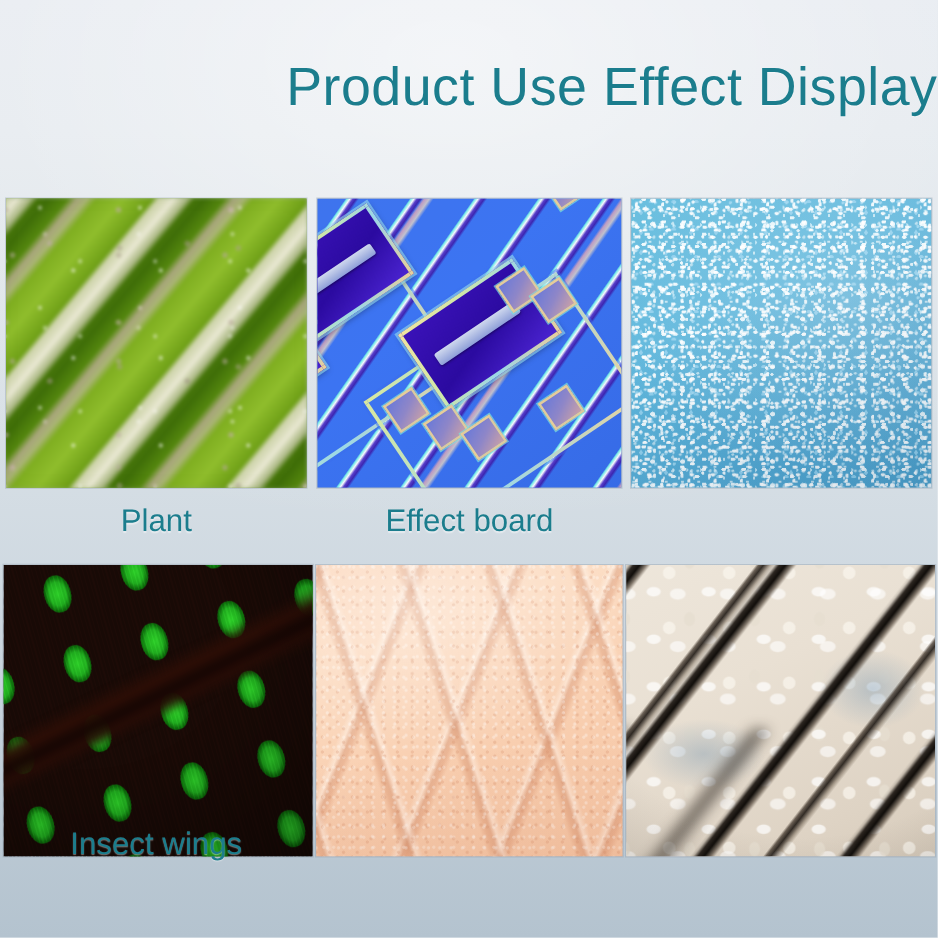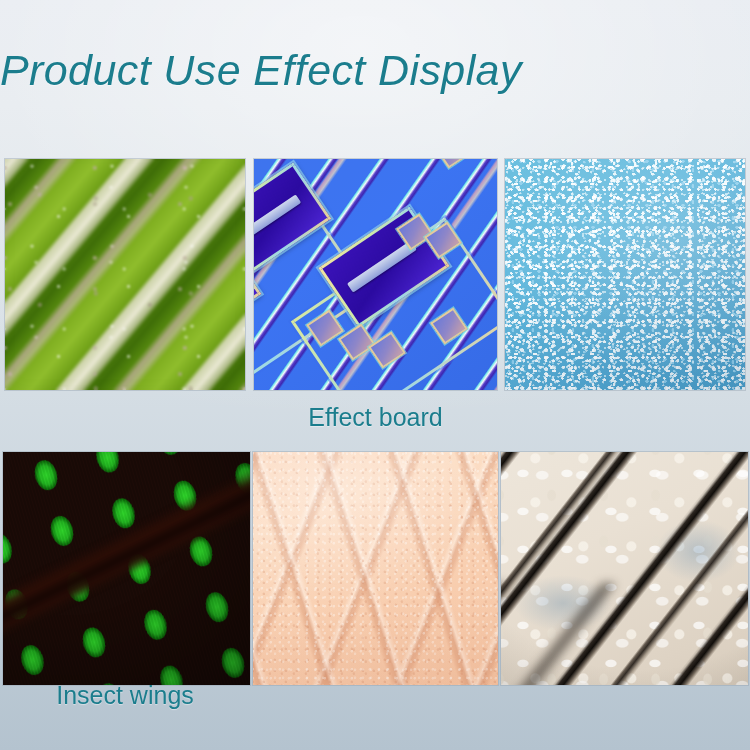--- a/index.html
+++ b/index.html
@@ -39,29 +39,28 @@
     background: radial-gradient(120% 70% at 48% 6%, rgba(255,255,255,0.55) 0%, rgba(255,255,255,0.18) 42%, rgba(255,255,255,0) 72%);
     pointer-events: none;
   }
 
   
   #title {
     position: absolute;
     left: 0;
     top: 44px;
     width: 750px;
-    text-align: left;
+    text-align: right;
     font-size: 43px;
     line-height: 52px;
     letter-spacing: 0.4px;
     color: #1b7d8d;
     font-weight: 400;
     text-shadow: 0 1px 1px rgba(255,255,255,0.55);
     z-index: 3;
-    font-style: italic;
   }
 
   
   .tile {
     position: absolute;
     overflow: hidden;
     background: #9aa7b2;
     box-shadow: 0 0 0 1px rgba(150,165,178,0.45);
   }
   .tile .art {
@@ -377,20 +376,21 @@
 
   <div id="title">Product Use Effect Display</div>
 
   <div class="tile" style="left:5px; top:159px; width:240px; height:231px;">
     <div class="art art-plant">
       <div class="plant-speck"></div>
       <div class="plant-pink"></div>
       <div class="plant-blur"></div>
     </div>
   </div>
+  <div class="caption" style="left:5px; top:402px; width:240px;">Plant</div>
 
   <div class="tile" style="left:254px; top:159px; width:243px; height:231px;">
     <div class="art art-circuit">
       <div class="circ-traces"></div>
       <div class="circ-traces2"></div>
 
       <div class="ring" style="left:-24px; top:118px; width:150px; height:92px;"></div>
       <div class="ring" style="left:84px; top:128px; width:180px; height:116px;"></div>
 
       <div class="pad" style="left:-6px; top:54px; width:96px; height:62px;">
@@ -423,21 +423,21 @@
   </div>
 
   <div class="tile" style="left:3px; top:452px; width:247px; height:233px;">
     <div class="art art-wings">
       <div class="wings-scales"></div>
       <div class="wings-scales2"></div>
       <div class="wings-gap"></div>
       <div class="wings-dark"></div>
     </div>
   </div>
-  <div class="caption" style="left:0px; top:660px; width:250px;margin-top:20px;">Insect wings</div>
+  <div class="caption" style="left:0px; top:660px; width:250px;">Insect wings</div>
 
   <div class="tile" style="left:253px; top:452px; width:245px; height:233px;">
     <div class="art art-skin">
       <div class="skin-furrows"></div>
       <div class="skin-grain"></div>
       <div class="skin-gloss"></div>
     </div>
   </div>
 
   <div class="tile" style="left:501px; top:452px; width:247px; height:233px;">

